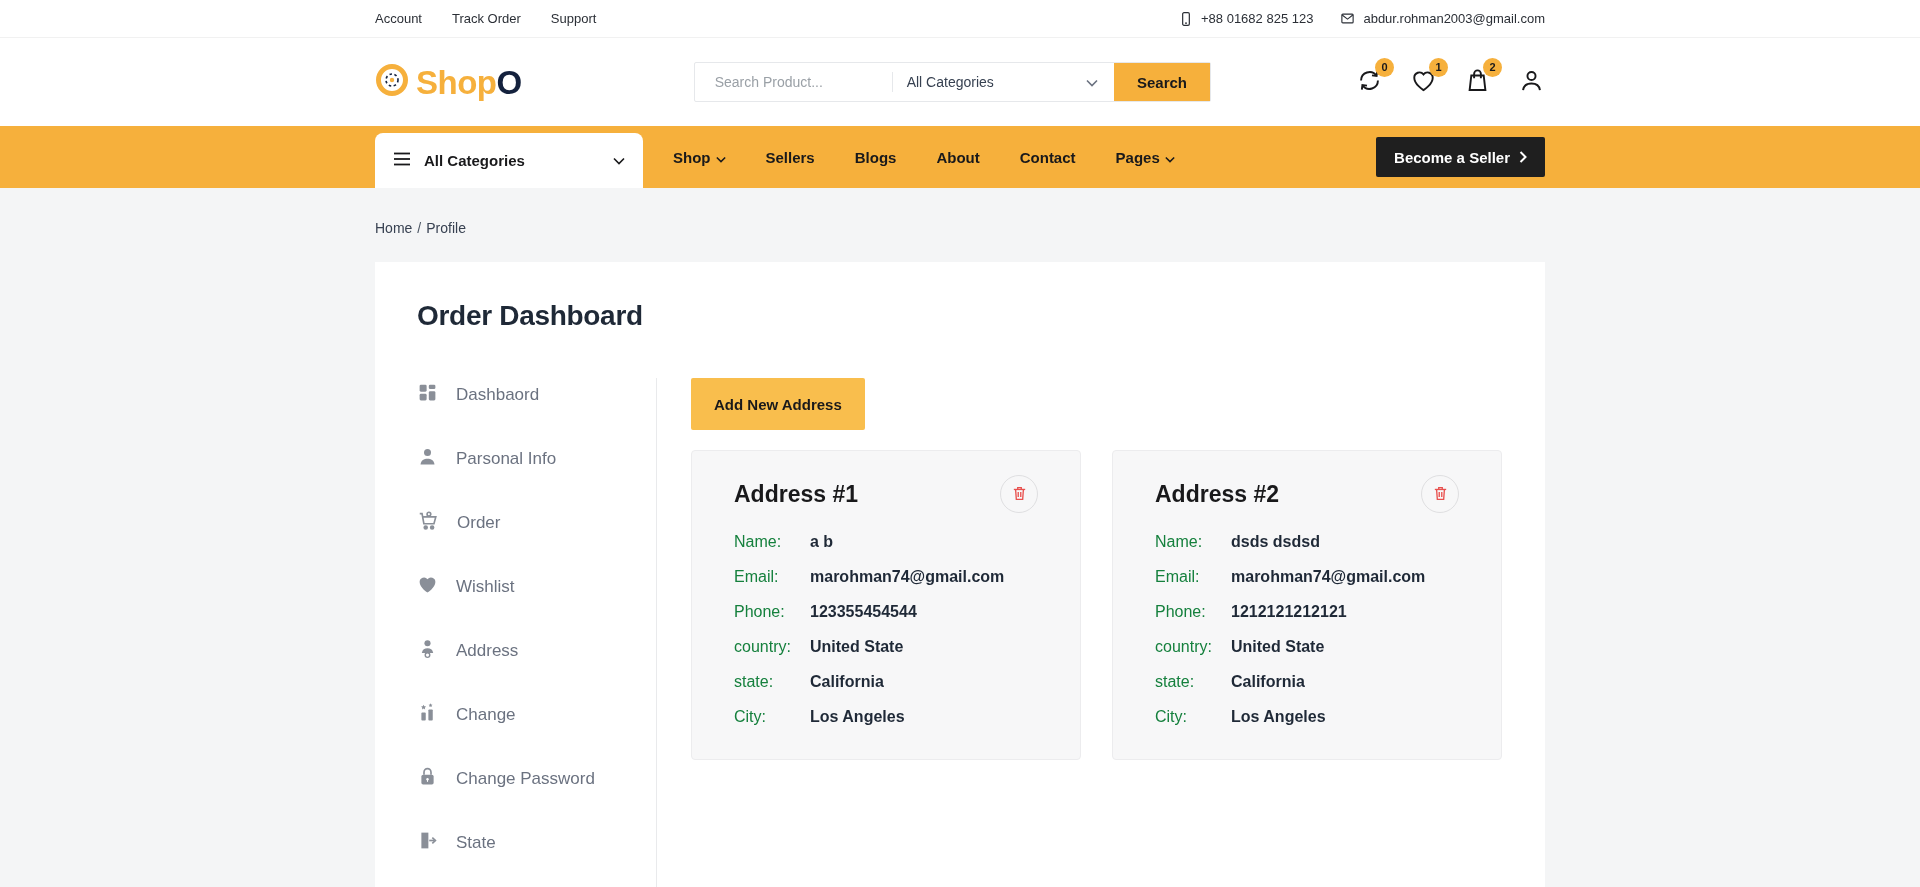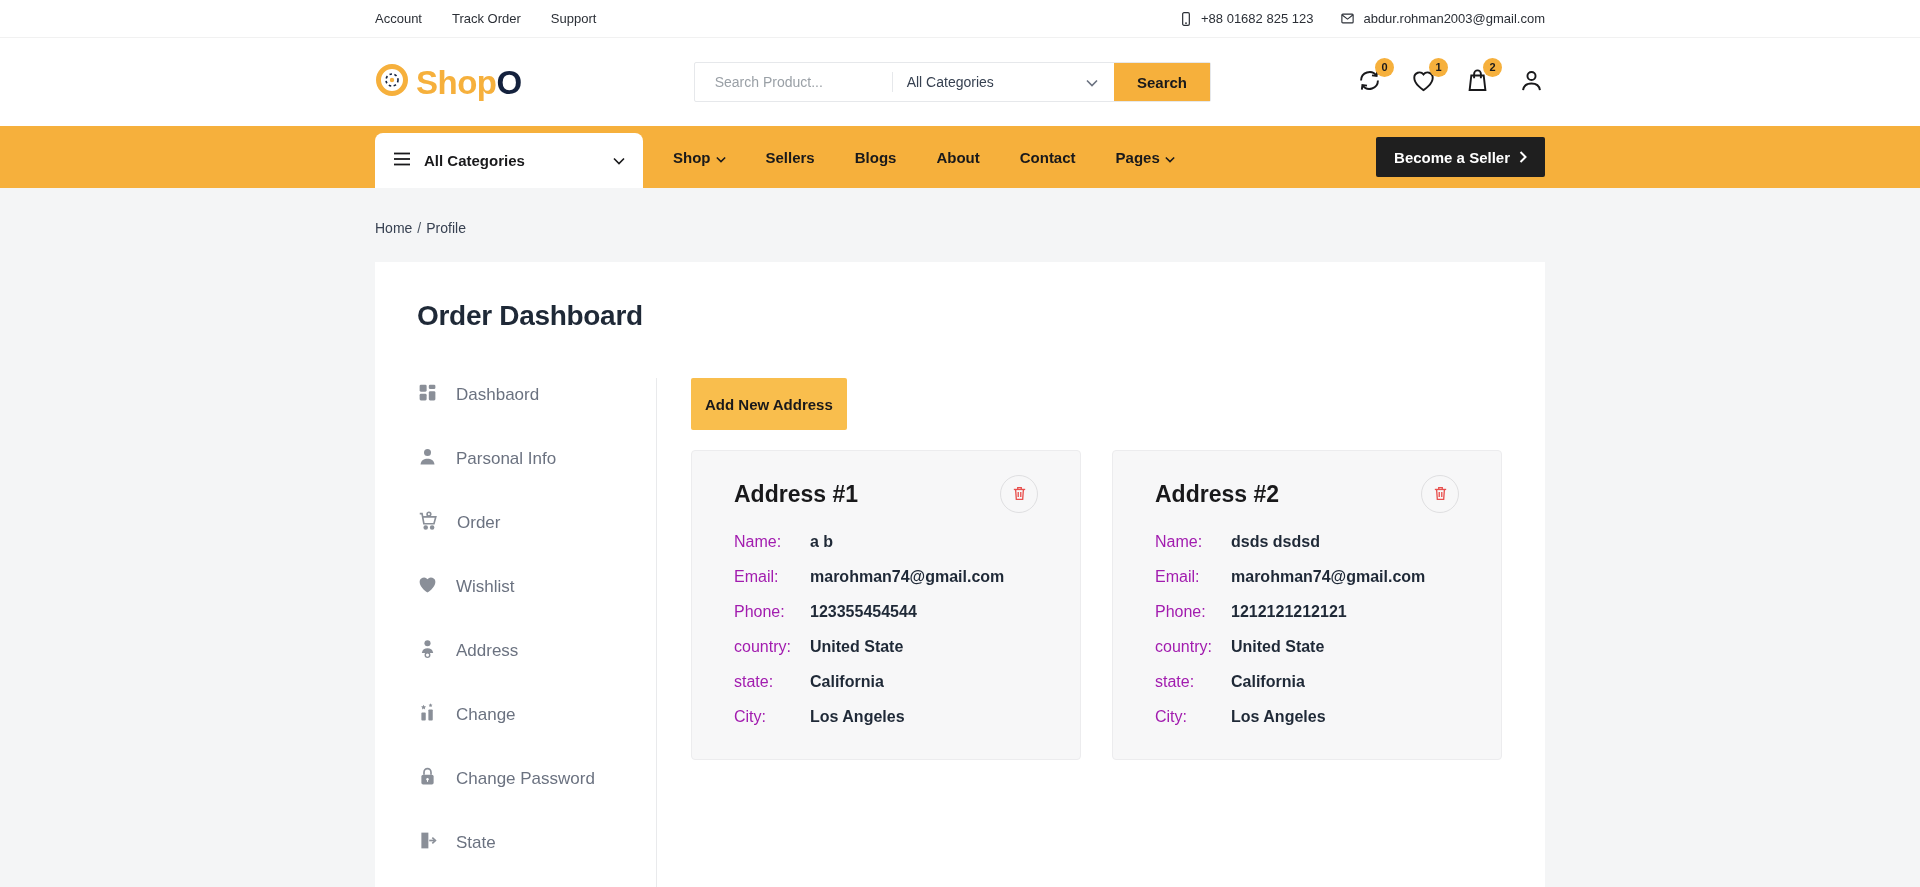--- a/index.html
+++ b/index.html
@@ -53,28 +53,28 @@
   .breadcrumb .sep { margin: 0 5px; color: #4b5563; }
   .main-card { margin-top: 26px; background: #fff; min-height: 621px; padding: 38px 42px 40px; }
   .dash-title { font-size: 28px; font-weight: 800; color: #1F2937; letter-spacing: -0.3px; }
 
   .dash-body { display: flex; margin-top: 46px; }
   .sidebar { width: 240px; border-right: 1px solid #E9EAEC; padding-top: 2px; }
   .side-item { display: flex; align-items: center; gap: 18px; height: 30px; margin-bottom: 34px; color: #6B7280; font-size: 17px; cursor: pointer; }
   .side-item svg { flex-shrink: 0; }
 
   .content { flex: 1; padding-left: 34px; }
-  .add-address-btn { height: 52px; padding: 0 14px; background: #F9BE4D; border: none; border-radius: 2px; font-size: 15px; font-weight: 700; color: #19191B; font-family: "Liberation Sans", sans-serif; cursor: pointer; margin-bottom: 20px; }
+  .add-address-btn { height: 52px; padding: 0 23px; background: #F9BE4D; border: none; border-radius: 2px; font-size: 15px; font-weight: 700; color: #19191B; font-family: "Liberation Sans", sans-serif; cursor: pointer; margin-bottom: 20px; }
   .cards-row { display: flex; gap: 31px; }
   .address-card { width: 390px; height: 310px; background: #F7F7F8; border: 1px solid #ECECEE; border-radius: 4px; padding: 24px 42px; }
   .card-head { display: flex; align-items: center; justify-content: space-between; margin-bottom: 18px; }
   .card-title { font-size: 23px; font-weight: 800; color: #19191B; }
   .trash-btn { width: 38px; height: 38px; border-radius: 50%; border: 1px solid #DFDFE1; background: transparent; display: flex; align-items: center; justify-content: center; cursor: pointer; }
   .field-row { display: flex; margin-bottom: 13px; font-size: 16px; line-height: 22px; }
-  .field-label { width: 76px; flex-shrink: 0; color: #a21caf; }
+  .field-label { width: 76px; flex-shrink: 0; color: #15803d; }
   .field-value { color: #1F2937; font-weight: 600; }
 </style>
 </head>
 <body>
 
 <div class="topbar">
   <div class="container topbar-inner">
     <div class="topbar-links">
       <span>Account</span>
       <span>Track Order</span>

